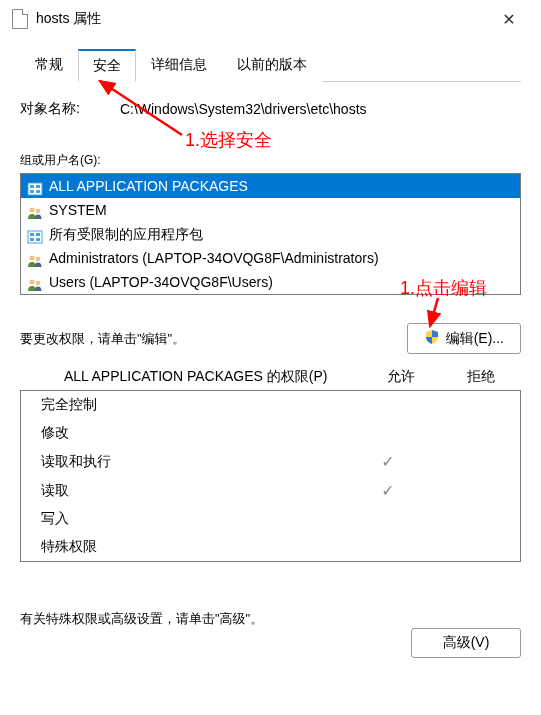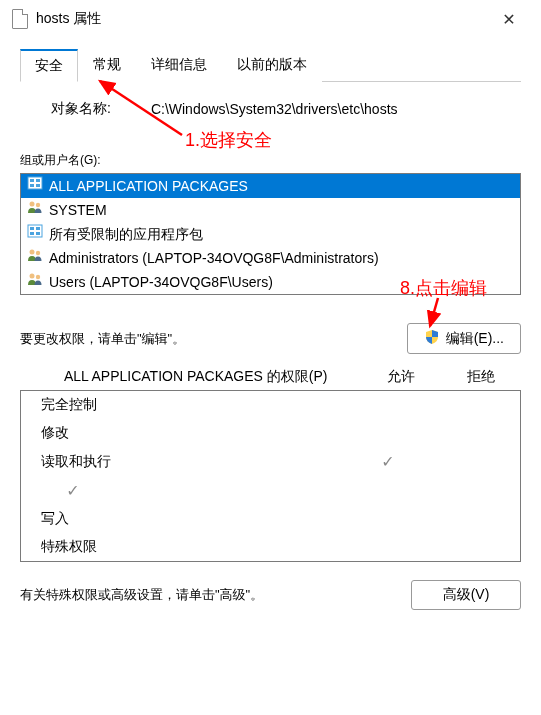--- a/index.html
+++ b/index.html
@@ -75,42 +75,41 @@
     }
     .tab.active {
       border: 1px solid #ccc;
       border-bottom: 1px solid #fff;
       border-top: 2px solid #0078d4;
     }
     .row {
       display: flex;
       align-items: center;
       margin-top: 18px;
-      margin-left: 31px;
     }
     .label {
       font-size: 14px;
       white-space: nowrap;
     }
     .path {
       margin-left: 40px;
       font-size: 14px;
     }
     .section-label {
       font-size: 12px;
       margin-top: 34px;
     }
     .listbox {
       border: 1px solid #7a7a7a;
       margin-top: 4px;
       background: #fff;
     }
     .list-item {
       display: flex;
-      align-items: flex-start;
+      align-items: flex-end;
       padding: 2px 6px;
       font-size: 14px;
       line-height: 20px;
       cursor: pointer;
     }
     .list-item.selected {
       background: #0078d4;
       color: #fff;
     }
     .pkg-icon {
@@ -194,20 +193,21 @@
       margin-top: 18px;
     }
     .adv-btn {
       border: 1px solid #999;
       border-radius: 3px;
       padding: 5px 20px;
       font-size: 14px;
       background: #fff;
       cursor: pointer;
       min-width: 110px;
+      margin-top: 48px;
     }
     .anno {
       position: absolute;
       color: #ff0000;
       font-size: 18px;
       font-weight: 400;
       pointer-events: none;
     }
     .arrow-svg {
       position: absolute;
@@ -219,22 +219,22 @@
 
 <div class="titlebar">
   <div class="file-icon"></div>
   <div class="title-text">hosts 属性</div>
   <div class="close-btn">✕</div>
 </div>
 
 <div class="content">
 
   <div class="tabs">
+    <div class="tab">常规</div>
     <div class="tab active">安全</div>
-    <div class="tab">常规</div>
     <div class="tab">详细信息</div>
     <div class="tab">以前的版本</div>
   </div>
 
   <div class="row">
     <span class="label">对象名称:</span>
     <span class="path">C:\Windows\System32\drivers\etc\hosts</span>
   </div>
 
   <div class="section-label">组或用户名(G):</div>
@@ -329,20 +329,21 @@
       <span class="perm-label">修改</span>
       <span class="perm-check"></span>
       <span class="perm-check"></span>
     </div>
     <div class="perm-row">
       <span class="perm-label">读取和执行</span>
       <span class="perm-check">✓</span>
       <span class="perm-check"></span>
     </div>
     <div class="perm-row">
+      <span class="perm-label">读取</span>
       <span class="perm-check">✓</span>
       <span class="perm-check"></span>
     </div>
     <div class="perm-row">
       <span class="perm-label">写入</span>
       <span class="perm-check"></span>
       <span class="perm-check"></span>
     </div>
     <div class="perm-row">
       <span class="perm-label">特殊权限</span>
@@ -361,21 +362,21 @@
 <div class="anno" style="left:185px; top:128px;">1.选择安全</div>
 <svg class="arrow-svg" style="left:90px; top:75px;" width="95" height="65">
   <defs>
       <marker id="ah1" markerWidth="8" markerHeight="8" refX="6" refY="3" orient="auto">
         <path d="M0,0 L7,3 L0,6 Z" fill="#ff0000"></path>
       </marker>
     </defs>
   <line x1="92" y1="60" x2="10" y2="6" stroke="#ff0000" stroke-width="2.5" marker-end="url(#ah1)"></line>
 </svg>
 
-<div class="anno" style="left:400px; top:276px;">8.点击编辑</div>
+<div class="anno" style="left:400px; top:276px;">1.点击编辑</div>
 <svg class="arrow-svg" style="left:420px; top:296px;" width="30" height="36">
   <defs>
       <marker id="ah2" markerWidth="8" markerHeight="8" refX="6" refY="3" orient="auto">
         <path d="M0,0 L7,3 L0,6 Z" fill="#ff0000"></path>
       </marker>
     </defs>
   <line x1="18" y1="2" x2="10" y2="30" stroke="#ff0000" stroke-width="2.5" marker-end="url(#ah2)"></line>
 </svg>
 
 </body></html>

